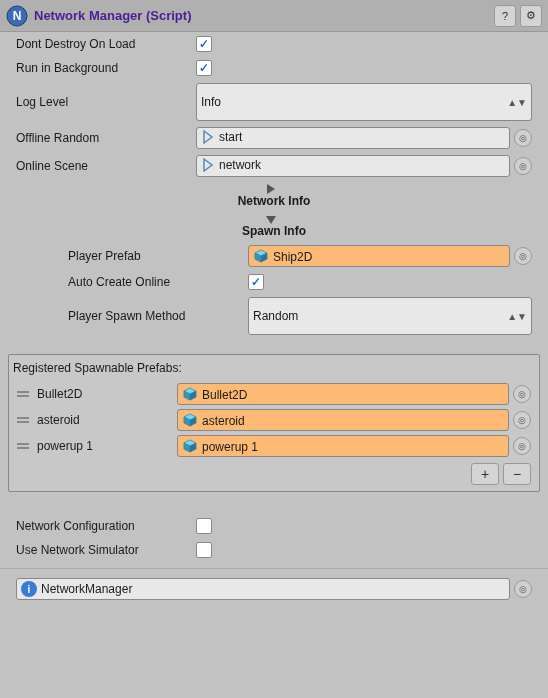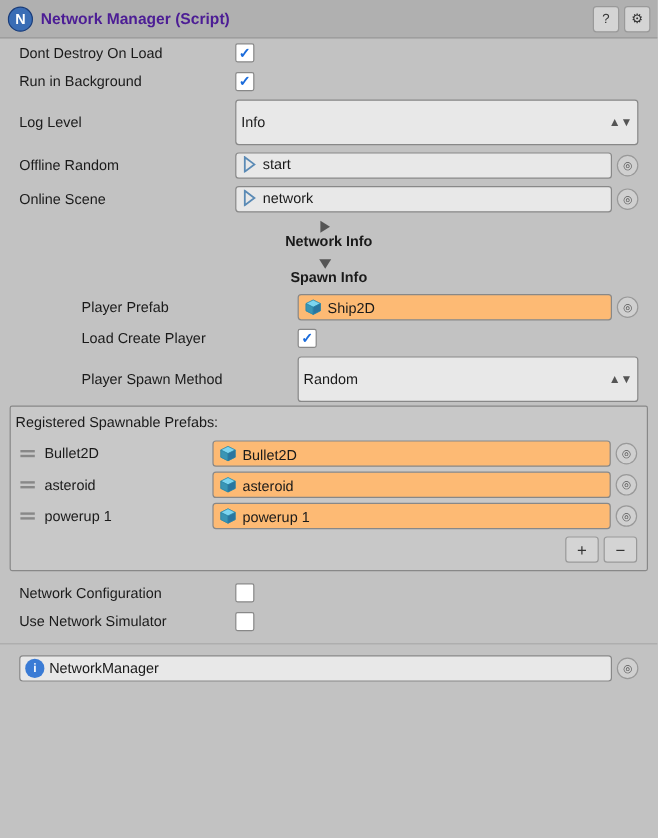--- a/index.html
+++ b/index.html
@@ -200,21 +200,21 @@
     }
     .cube-icon {
       width: 16px;
       height: 16px;
       margin-right: 4px;
       flex-shrink: 0;
     }
 
     
     .spawnable-box {
-      margin: 0 8px;
+      margin: 16px 8px;
       border: 1px solid #888;
       background: #c8c8c8;
       border-radius: 2px;
       padding: 4px;
     }
     .spawnable-title {
       font-size: 12px;
       margin-bottom: 4px;
       padding: 2px 0;
     }
@@ -400,21 +400,21 @@
           <polygon points="2,5 8,8 8,14 2,11" fill="#3a95b5" stroke="#2a85a5" stroke-width="0.5"></polygon>
           <polygon points="14,5 8,8 8,14 14,11" fill="#2a75a0" stroke="#2a85a5" stroke-width="0.5"></polygon>
         </svg>
         <span>Ship2D</span>
       </div>
       <div class="circle-btn">◎</div>
     </div>
   </div>
 
   <div class="row indented">
-    <div class="row-label">Load Create Player</div>
+    <div class="row-label">Auto Create Online</div>
     <div class="row-value">
       <div class="checkbox checked"></div>
     </div>
   </div>
 
   <div class="row indented">
     <div class="row-label">Player Spawn Method</div>
     <div class="row-value">
       <div class="select-box">
         <span>Random</span>

